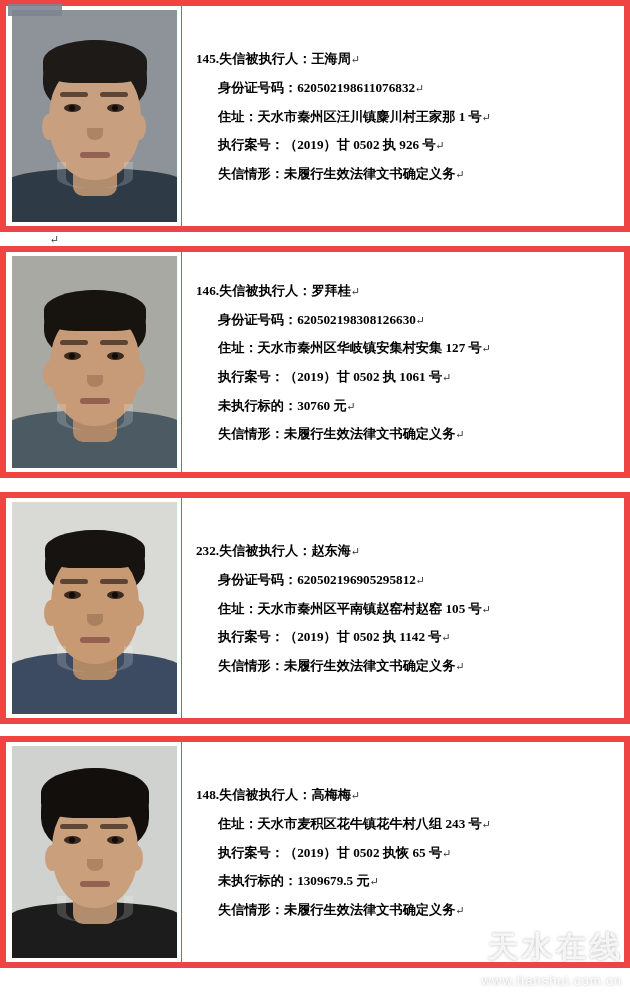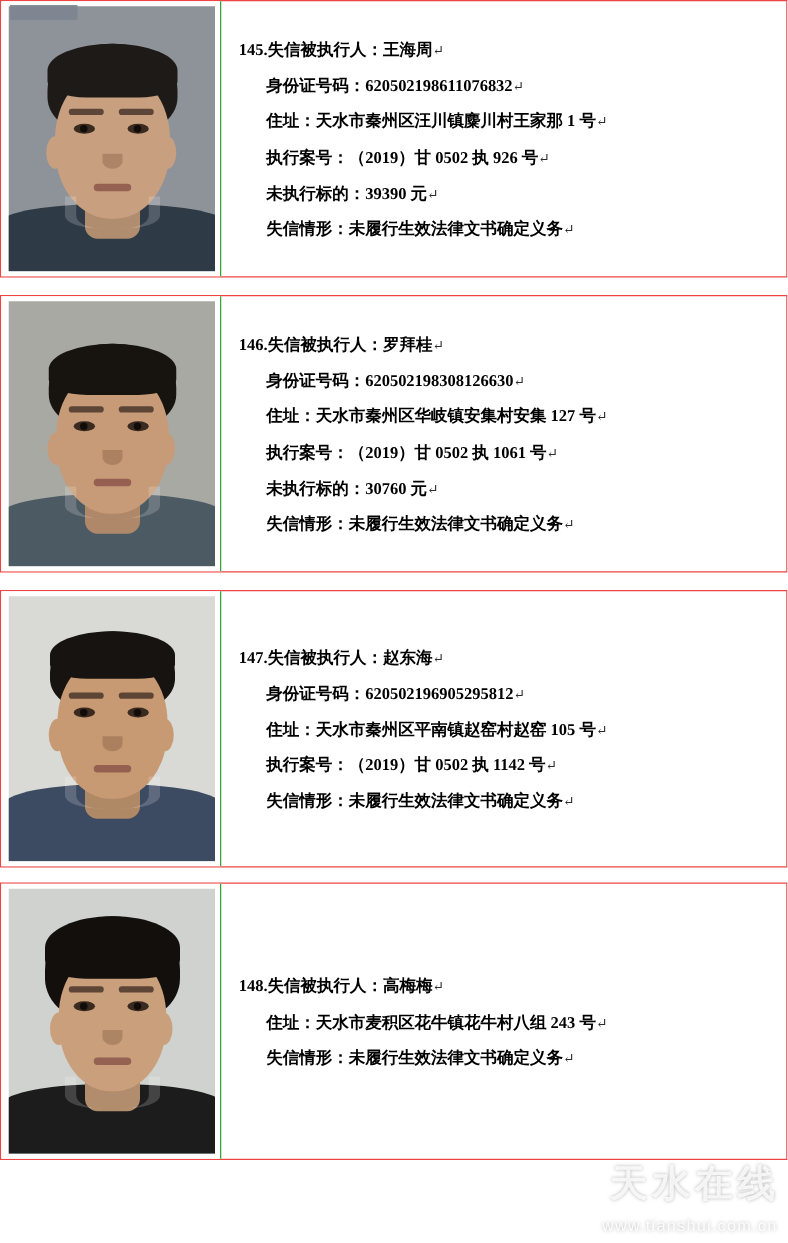--- a/index.html
+++ b/index.html
@@ -15,21 +15,21 @@
     overflow: hidden;
   }
   .page {
     width: 630px;
     height: 994px;
     position: relative;
   }
   .record {
     display: flex;
     align-items: stretch;
-    border: 1px solid #ef4444;
+    border: 6px solid #ef4444;
     box-sizing: border-box;
     background: #ffffff;
     margin: 0 0 6px 0;
     position: relative;
   }
   .photo-cell {
     width: 176px;
     min-width: 176px;
     box-sizing: border-box;
     border-right: 1px solid #3aa33a;
@@ -233,23 +233,20 @@
       <div class="line indent">
         <span class="lbl">身份证号码：</span><span class="val">620502198611076832</span><span class="pilcrow">↵</span>
       </div>
       <div class="line indent">
         <span class="lbl">住址：</span><span class="val">天水市秦州区汪川镇麋川村王家那 1 号</span><span class="pilcrow">↵</span>
       </div>
       <div class="line indent">
         <span class="lbl">执行案号：</span><span class="val">（2019）甘 0502 执 926 号</span><span class="pilcrow">↵</span>
       </div>
       <div class="line indent">
-        <span class="lbl">未执行标的：</span><span class="val">39390 元</span><span class="pilcrow">↵</span>
-      </div>
-      <div class="line indent">
         <span class="lbl">失信情形：</span><span class="val">未履行生效法律文书确定义务</span><span class="pilcrow">↵</span>
       </div>
     </div>
   </div>
 
   <div class="gap-mark" style="top:233px;"><span>↵</span></div>
 
   <div class="record" style="margin-top:14px;">
     <div class="photo-cell">
       <div class="photo" id="photo-1" style="background: rgb(169, 169, 164);">
@@ -307,21 +304,21 @@
           <div class="brow" style="width: 28px; left: 88px; top: 77.04px;"></div>
           <div class="eye" style="left: 52px; top: 89.04px;"></div>
           <div class="eye" style="left: 95px; top: 89.04px;"></div>
           <div class="nose" style="top: 111.84px;"></div>
           <div class="mouth" style="width: 30px; top: 134.64px;"></div>
           <div class="collar" style="bottom: 42px;"></div>
         </div>
     </div>
     <div class="info-cell">
       <div class="line">
-        <span>147.</span><span class="lbl">失信被执行人：</span><span class="val">赵东海</span><span class="pilcrow">↵</span>
+        <span>232.</span><span class="lbl">失信被执行人：</span><span class="val">赵东海</span><span class="pilcrow">↵</span>
       </div>
       <div class="line indent">
         <span class="lbl">身份证号码：</span><span class="val">620502196905295812</span><span class="pilcrow">↵</span>
       </div>
       <div class="line indent">
         <span class="lbl">住址：</span><span class="val">天水市秦州区平南镇赵窑村赵窑 105 号</span><span class="pilcrow">↵</span>
       </div>
       <div class="line indent">
         <span class="lbl">执行案号：</span><span class="val">（2019）甘 0502 执 1142 号</span><span class="pilcrow">↵</span>
       </div>
@@ -353,20 +350,26 @@
         </div>
     </div>
     <div class="info-cell">
       <div class="line">
         <span>148.</span><span class="lbl">失信被执行人：</span><span class="val">高梅梅</span><span class="pilcrow">↵</span>
       </div>
       <div class="line indent">
         <span class="lbl">住址：</span><span class="val">天水市麦积区花牛镇花牛村八组 243 号</span><span class="pilcrow">↵</span>
       </div>
       <div class="line indent">
+        <span class="lbl">执行案号：</span><span class="val">（2019）甘 0502 执恢 65 号</span><span class="pilcrow">↵</span>
+      </div>
+      <div class="line indent">
+        <span class="lbl">未执行标的：</span><span class="val">1309679.5 元</span><span class="pilcrow">↵</span>
+      </div>
+      <div class="line indent">
         <span class="lbl">失信情形：</span><span class="val">未履行生效法律文书确定义务</span><span class="pilcrow">↵</span>
       </div>
     </div>
   </div>
 
   <div class="watermark">天水在线</div>
   <div class="watermark-url">www.tianshui.com.cn</div>
 </div>
 
 </body></html>

